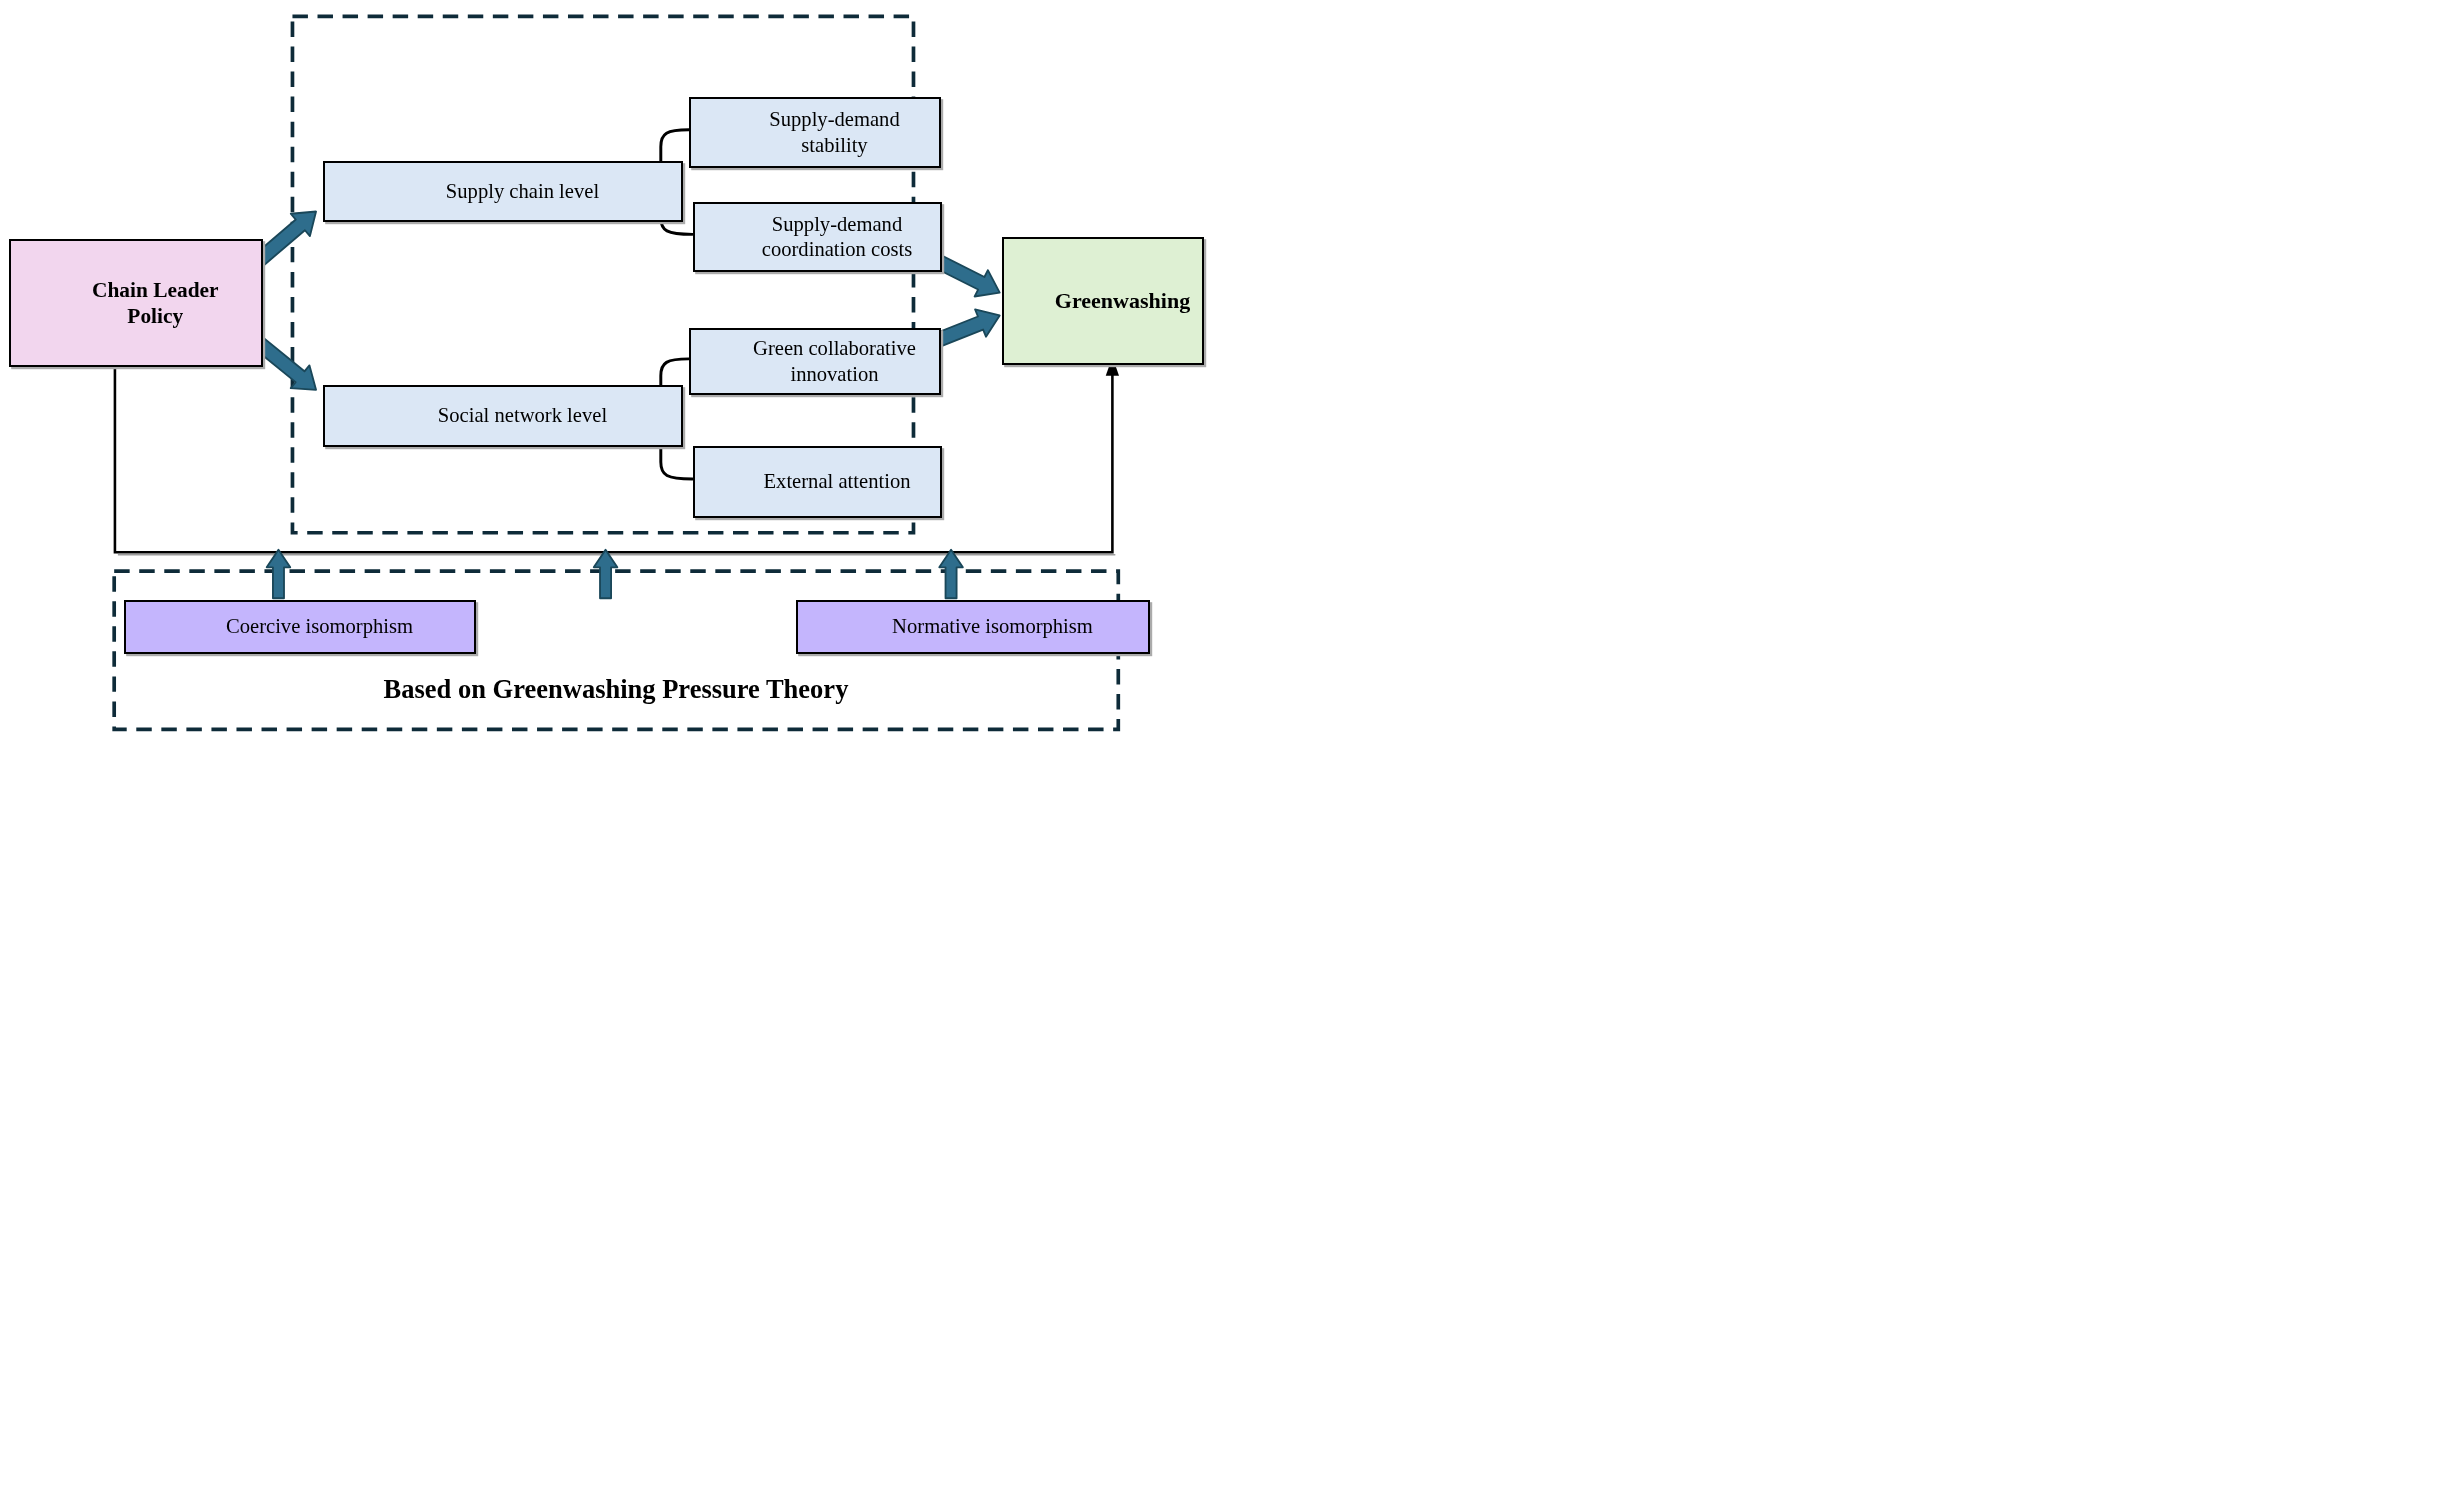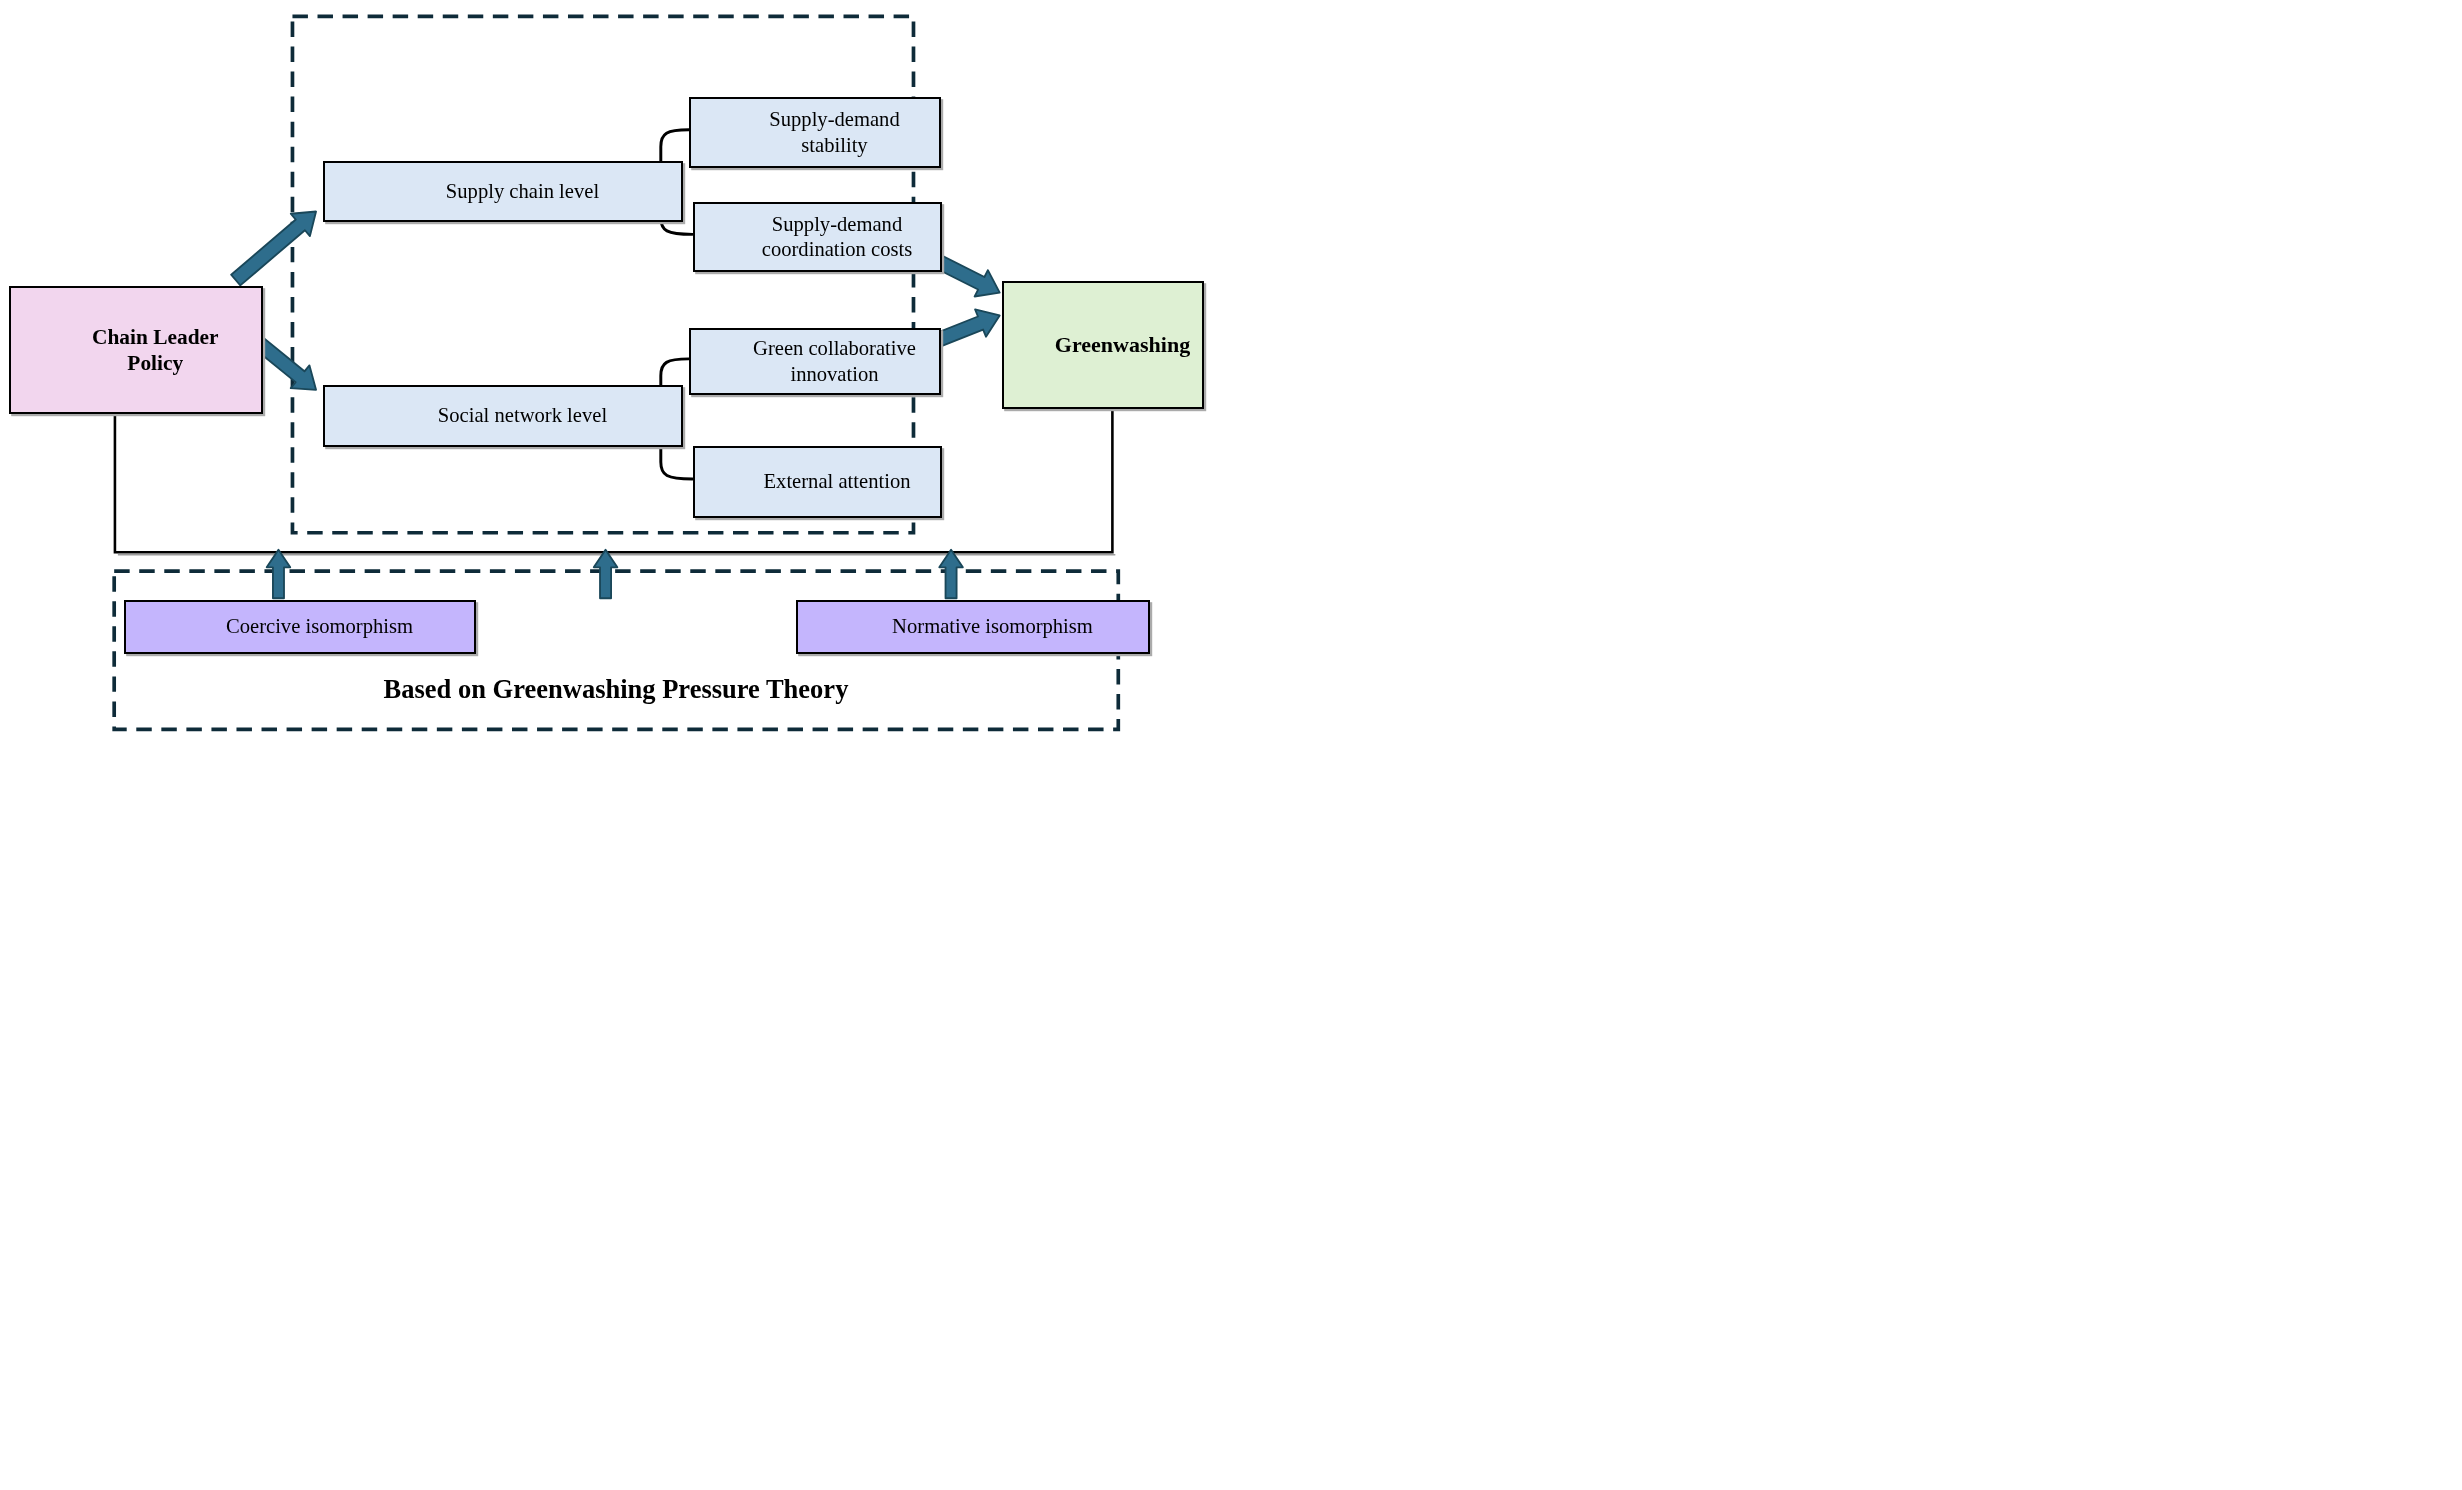--- a/index.html
+++ b/index.html
@@ -6,22 +6,22 @@
   #canvas{
     position:relative;width:1231px;height:745px;background:#fff;overflow:hidden;
     font-family:"Liberation Serif","DejaVu Serif",serif;color:#000;
   }
   #wires{position:absolute;left:0;top:0;z-index:1;}
   .node{
     position:absolute;z-index:2;display:flex;align-items:center;justify-content:center;
     text-align:center;border:2.9px solid #000;box-shadow:2.2px 2.2px 0 #ababab;
     white-space:pre-line;line-height:1.22;font-size:20.6px;padding-left:39px;
   }
-  .node.pink{background:#f2d6ee;font-weight:bold;font-size:21.4px;margin-top:47px;}
-  .node.green{background:#def0d3;font-weight:bold;font-size:22px;margin-top:44px;}
+  .node.pink{background:#f2d6ee;font-weight:bold;font-size:21.4px;}
+  .node.green{background:#def0d3;font-weight:bold;font-size:22px;}
   .node.blue{background:#dbe7f5;}
   .node.cyan{background:#c4b5fd;}
   .frame-title{
     position:absolute;z-index:2;text-align:center;font-weight:bold;font-size:26.5px;
     white-space:pre-line;
   }
 </style>
 </head>
 <body>
 

